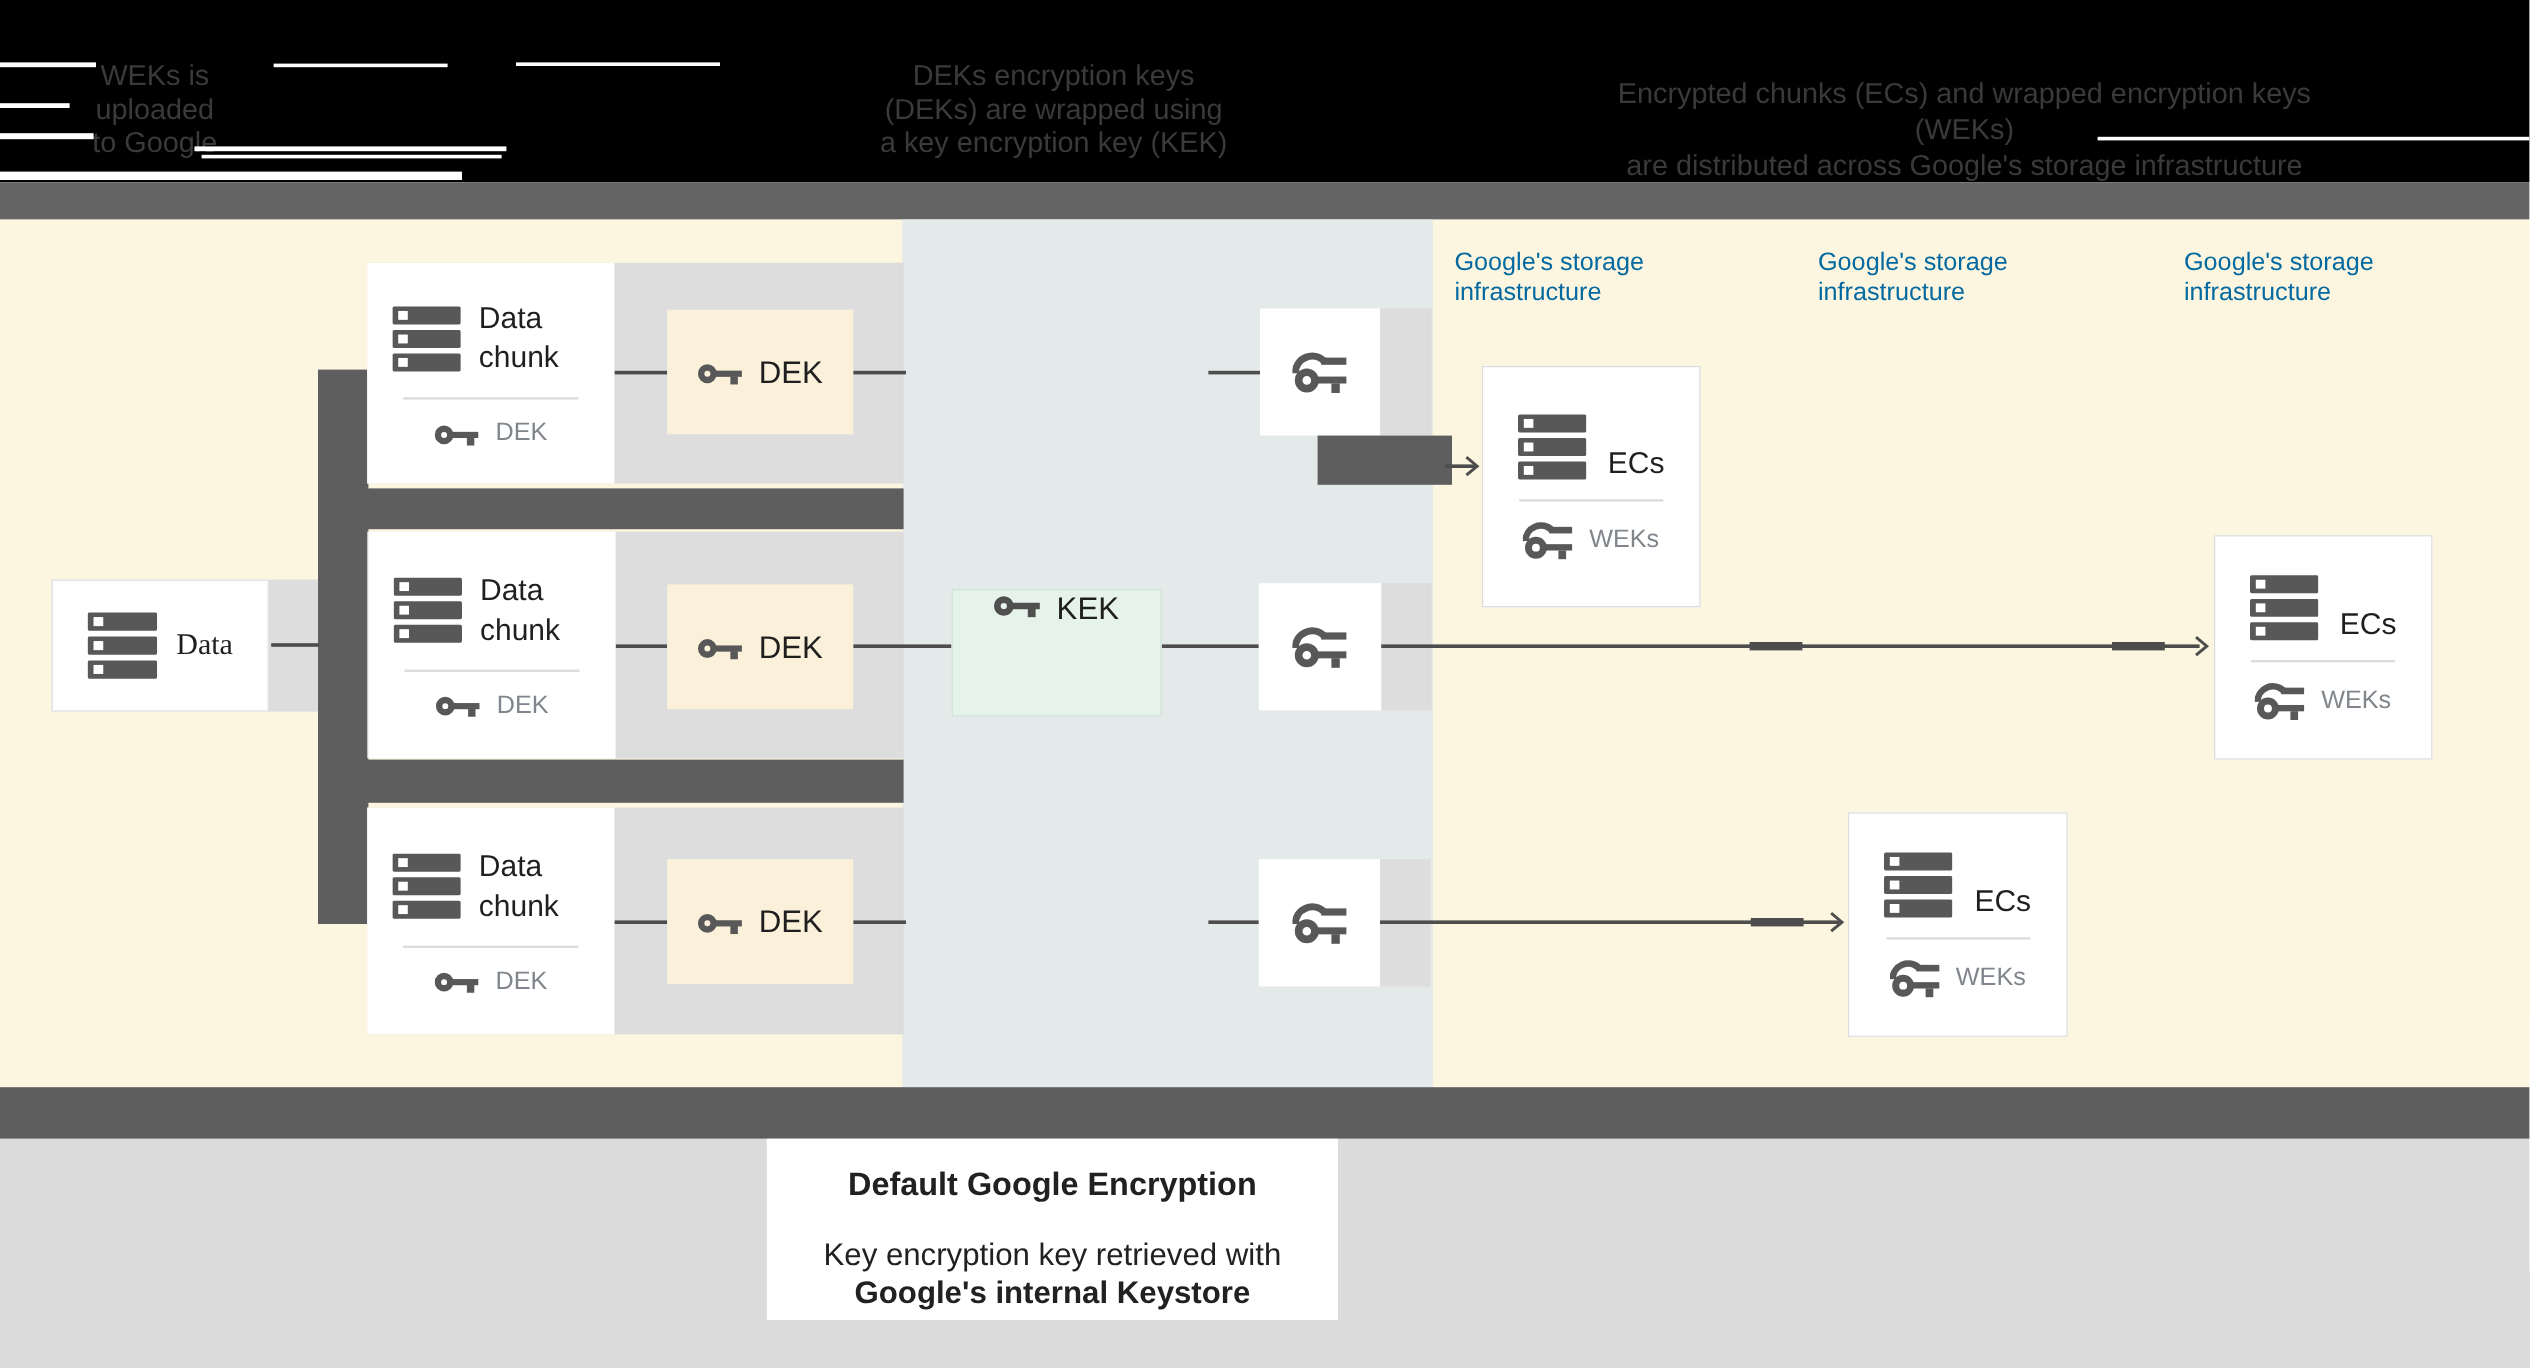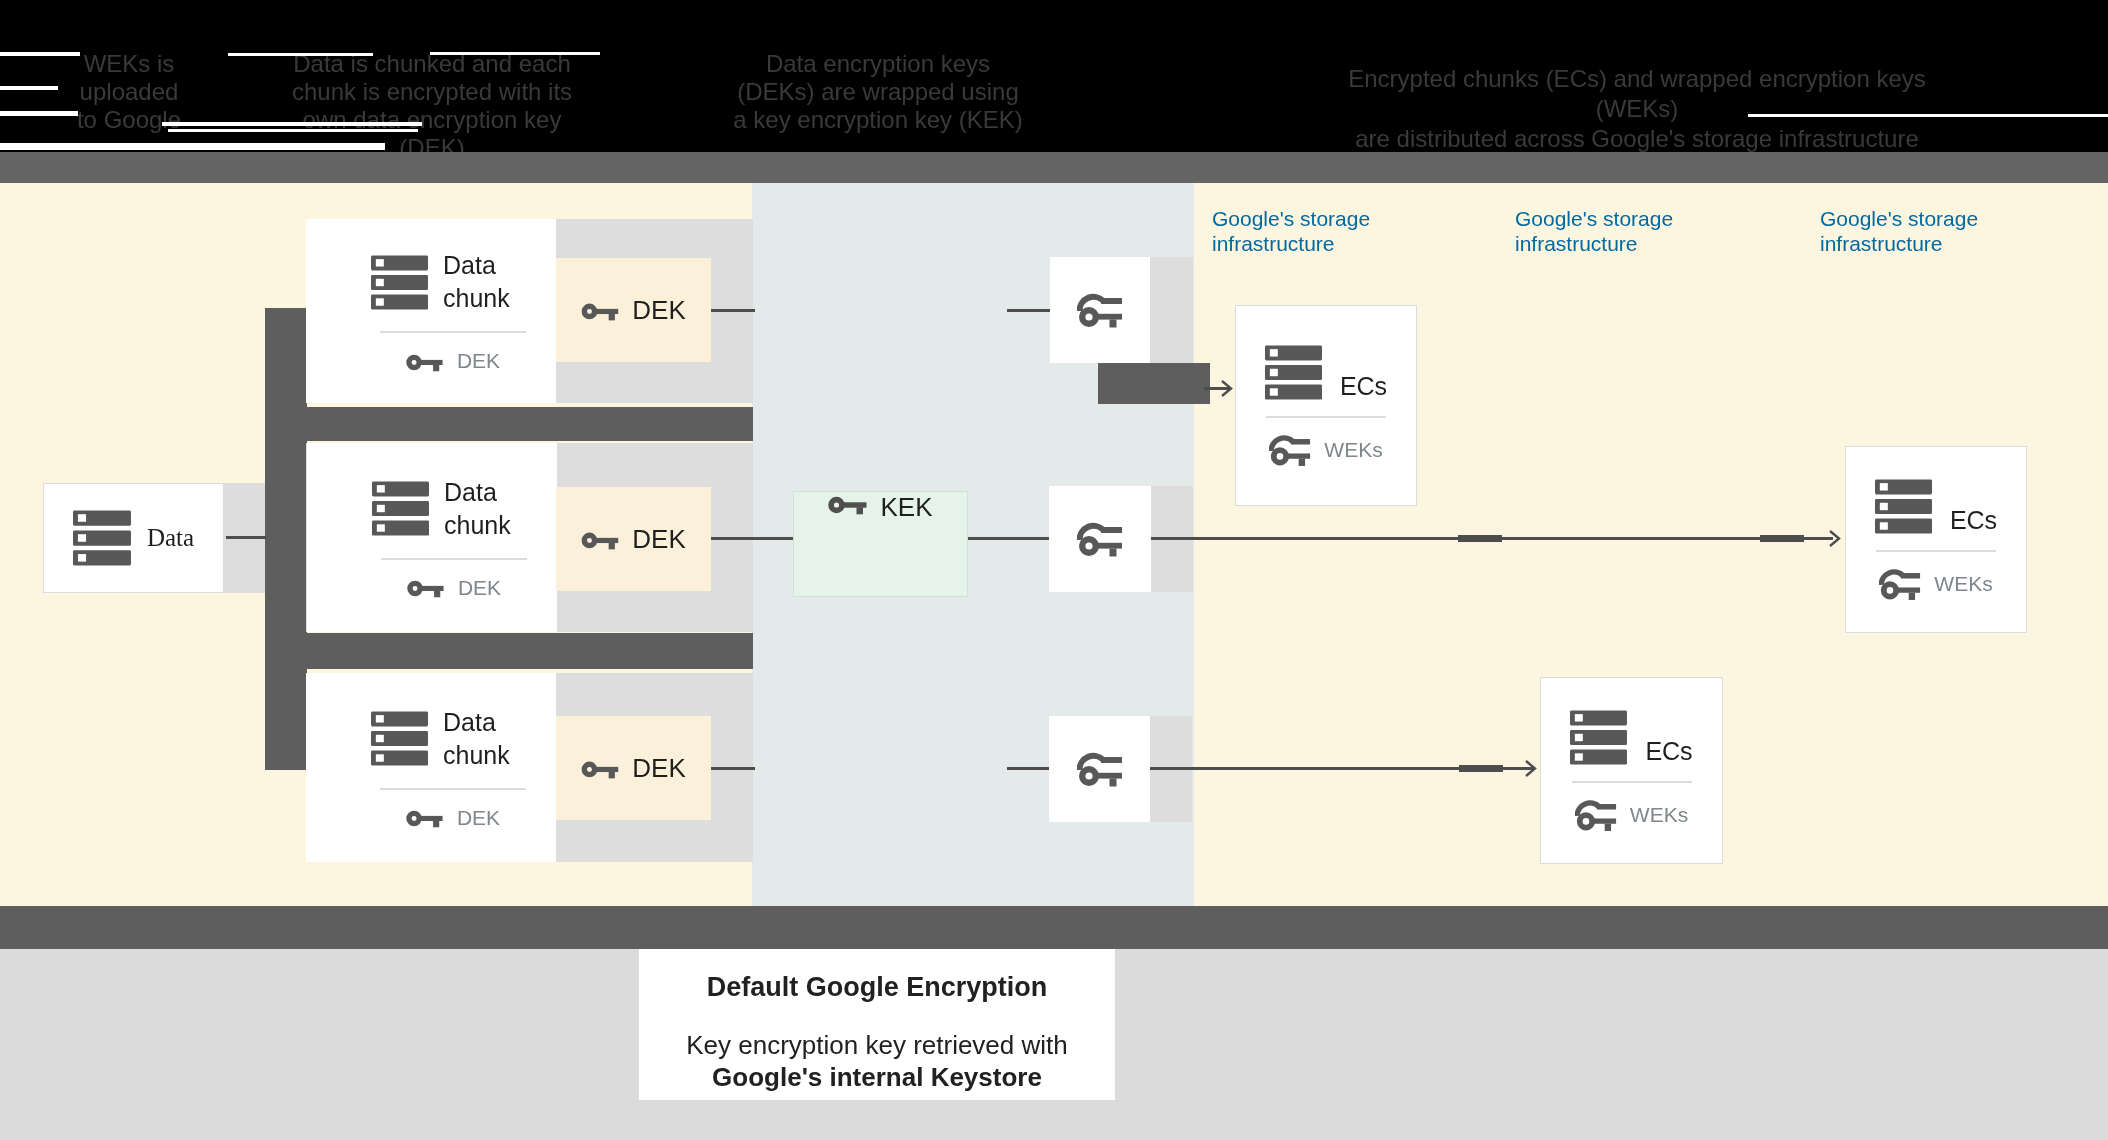--- a/index.html
+++ b/index.html
@@ -15,21 +15,21 @@
   .streak{background:#fff;}
   #toolbar-bar{left:0;top:152px;width:2108px;height:31px;background:#656565;}
   
   #canvas{left:0;top:183px;width:2108px;height:723px;background:#fcf5df;}
   .band-blue{background:#e4e9e9;}
   .dark{background:#5e5e5e;}
   .ltgray{background:#dddddd;}
   .wline{background:#4d4d4d;}
   .whitebox{background:#fff;font-family:Liberation Serif, serif;}
   .bordered{border:1px solid #dadce0;box-sizing:border-box;}
-  .card{background:#fff;display:flex;flex-direction:column;justify-content:center;align-items:center;padding-left:44px;}
+  .card{background:#fff;display:flex;flex-direction:column;justify-content:center;align-items:center;}
   .card .toprow{display:flex;align-items:center;gap:15px;}
   .card .title{font-size:25px;line-height:33px;color:#1f1f1f;width:92px;}
   .divider{height:2px;background:#dcdcdc;}
   .keyrow{display:flex;align-items:center;gap:13px;}
   .graylabel{font-size:21px;color:#80868b;}
   .dekbox{background:#fbf1da;display:flex;align-items:center;justify-content:center;gap:12px;}
   .dekbox .lbl,.kekbox .lbl{font-size:26px;color:#1f1f1f;}
   .kekbox{background:#e6f3eb;border:1px solid #cfe2d6;box-sizing:border-box;
           display:flex;justify-content:center;gap:12px;}
   .kb{background:#fff;display:flex;align-items:center;justify-content:center;}
@@ -53,27 +53,22 @@
 <body>
 
 <div id="stage">
 
   <div id="hdr" class="abs">
     <div class="abs hstep" style="left:64px;top:50px;width:130px;">
       <div>WEKs is</div>
       <div>uploaded</div>
       <div>to Google</div>
     </div>
-    <div class="abs hstep" style="left:267px;top:50px;width:330px;">
-      <div>Data is chunked and each</div>
-      <div>chunk is encrypted with its</div>
-      <div>own data encryption key (DEK)</div>
-    </div>
     <div class="abs hstep" style="left:728px;top:50px;width:300px;">
-      <div>Data encryption keys</div>
+      <div>DEKs encryption keys</div>
       <div>(DEKs) are wrapped using</div>
       <div>a key encryption key (KEK)</div>
     </div>
     <div class="abs hstep" style="left:1307px;top:64px;width:660px;line-height:30px;">
       <div>Encrypted chunks (ECs) and wrapped encryption keys (WEKs)</div>
       <div>are distributed across Google's storage infrastructure</div>
     </div>
 
     <div class="abs streak" style="left:0;top:143px;width:385px;height:7px;"></div>
     <div class="abs streak" style="left:0;top:111px;width:78px;height:5px;"></div>

